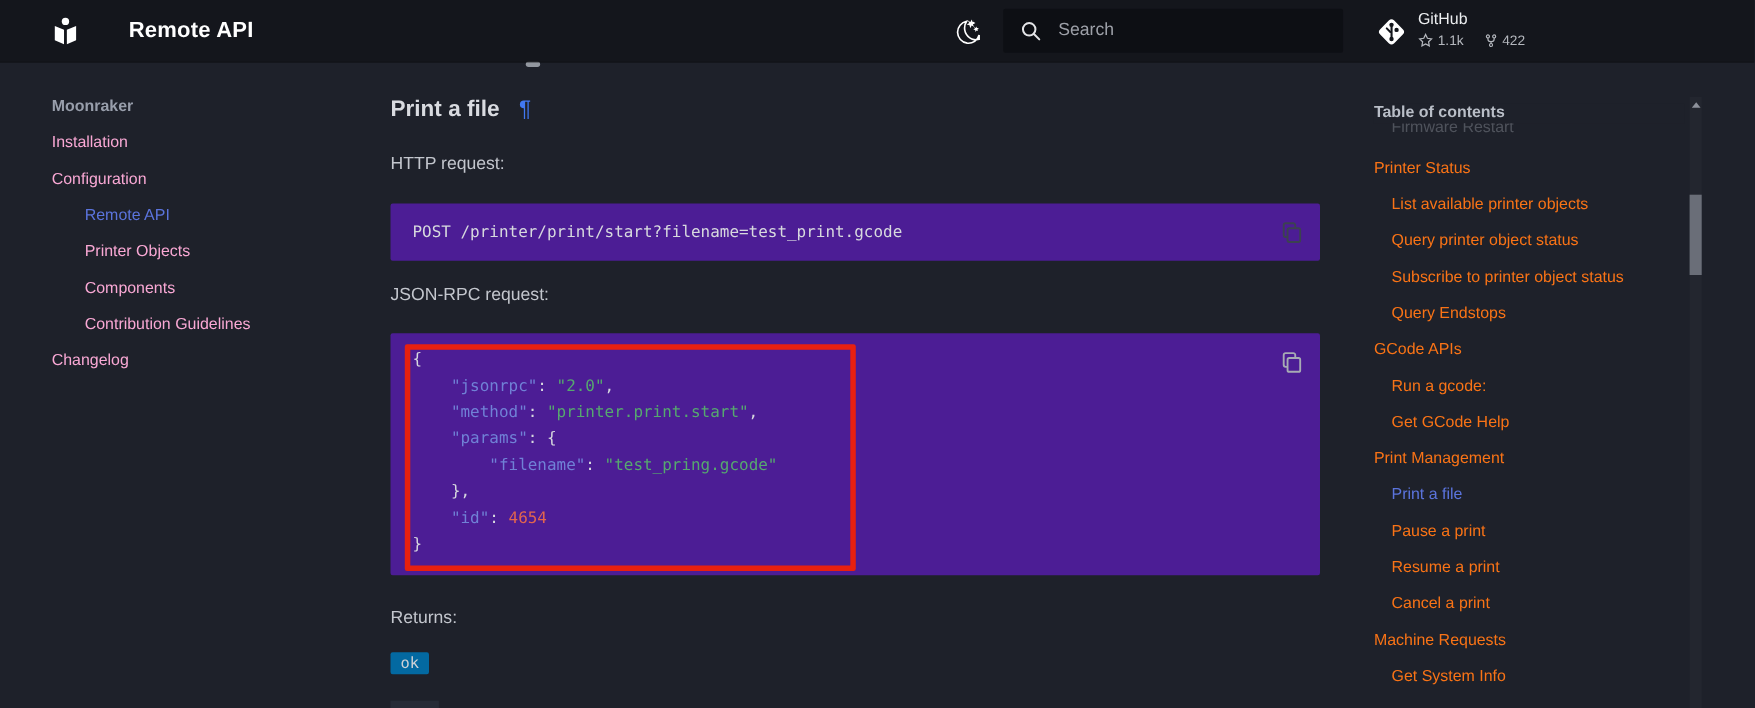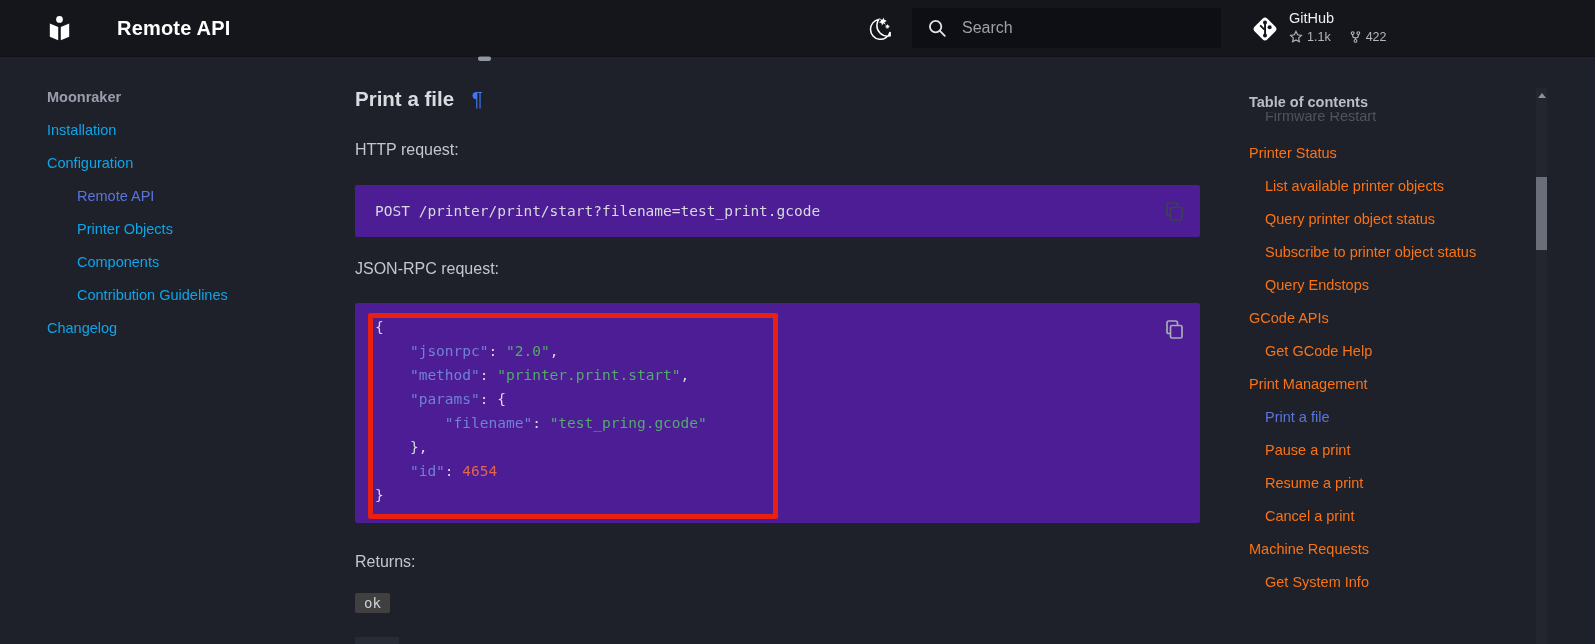--- a/index.html
+++ b/index.html
@@ -40,21 +40,21 @@
   .repo-name { position:absolute; left:42px; top:2px; font-size:14.5px; color:#eceef0; }
   .repo-facts { position:absolute; left:42px; top:22px; font-size:12.5px; color:#b4b7bd; display:flex; align-items:center; gap:4px; }
   .repo-facts svg { display:block; }
   .fact-gap { width:10px; }
 
   
   .sidebar { position:absolute; left:47px; top:80px; width:290px; z-index:5; }
   .side-title { line-height:22px; padding:5.5px 0; font-size:14.5px; font-weight:700; color:#989eab; }
   .nav-item {
     display:block; position:relative; line-height:22px; padding:5.5px 0;
-    font-size:14.5px; color:#0ea5e9; text-decoration:none; cursor:pointer;
+    font-size:14.5px; color:#f9a8d4; text-decoration:none; cursor:pointer;
   }
   .nav-item.sub { padding-left:30px; }
   .nav-item.active { color:#5b74dd; }
   .nav-item .chev { position:absolute; left:240px; top:8px; width:18px; height:18px; color:#9aa0ab; }
 
   
   .main { position:absolute; left:355px; top:56px; width:845px; height:588px; }
   .scroll-remnant {
     position:absolute; left:123px; top:0px; width:13px; height:5px;
     border-radius:3px; background:#a0a5ad; opacity:.9;
@@ -80,21 +80,21 @@
   .copy-btn { position:absolute; right:14px; top:14px; width:24px; height:24px; cursor:pointer; }
   .copy-dim    { color:#3c4250; }
   .copy-bright { color:#a7abb4; }
   .code1 .copy-btn { top:14px; }
   .annotation {
     position:absolute; left:13px; top:257px; width:410px; height:206px;
     border:5px solid #e8200f; border-radius:2px; z-index:8; pointer-events:none;
   }
   .inline-code {
     position:absolute; left:0; top:537px; display:inline-block;
-    background:#404040; border-radius:2px; padding:2px 9px;
+    background:#0369a1; border-radius:2px; padding:2px 9px;
     font-size:14px; color:#ced1d6;
   }
   .next-sliver { position:absolute; left:0; top:581px; width:44px; height:7px; background:#262b36; }
 
   
   .toc { position:absolute; left:1249px; top:94px; width:282px; z-index:5; }
   .toc-title { font-size:14.5px; font-weight:700; color:#b9bec7; position:relative; z-index:3; background:#1e212a; padding-bottom:2px; }
   .toc-faded { position:absolute; left:16px; top:14px; font-size:14.5px; color:#b4b9c2; opacity:.32; z-index:1; }
   .toc-list { position:relative; margin-top:24px; z-index:2; }
   .toc-item {
@@ -238,20 +238,21 @@
 <aside class="toc">
   <div class="toc-title">Table of contents</div>
   <a class="toc-faded">Firmware Restart</a>
   <div class="toc-list" id="toc-list">
       <a class="toc-item">Printer Status</a>
       <a class="toc-item sub">List available printer objects</a>
       <a class="toc-item sub">Query printer object status</a>
       <a class="toc-item sub">Subscribe to printer object status</a>
       <a class="toc-item sub">Query Endstops</a>
       <a class="toc-item">GCode APIs</a>
+      <a class="toc-item sub">Run a gcode:</a>
       <a class="toc-item sub">Get GCode Help</a>
       <a class="toc-item">Print Management</a>
       <a class="toc-item sub active">Print a file</a>
       <a class="toc-item sub">Pause a print</a>
       <a class="toc-item sub">Resume a print</a>
       <a class="toc-item sub">Cancel a print</a>
       <a class="toc-item">Machine Requests</a>
       <a class="toc-item sub">Get System Info</a>
     </div>
 </aside>

